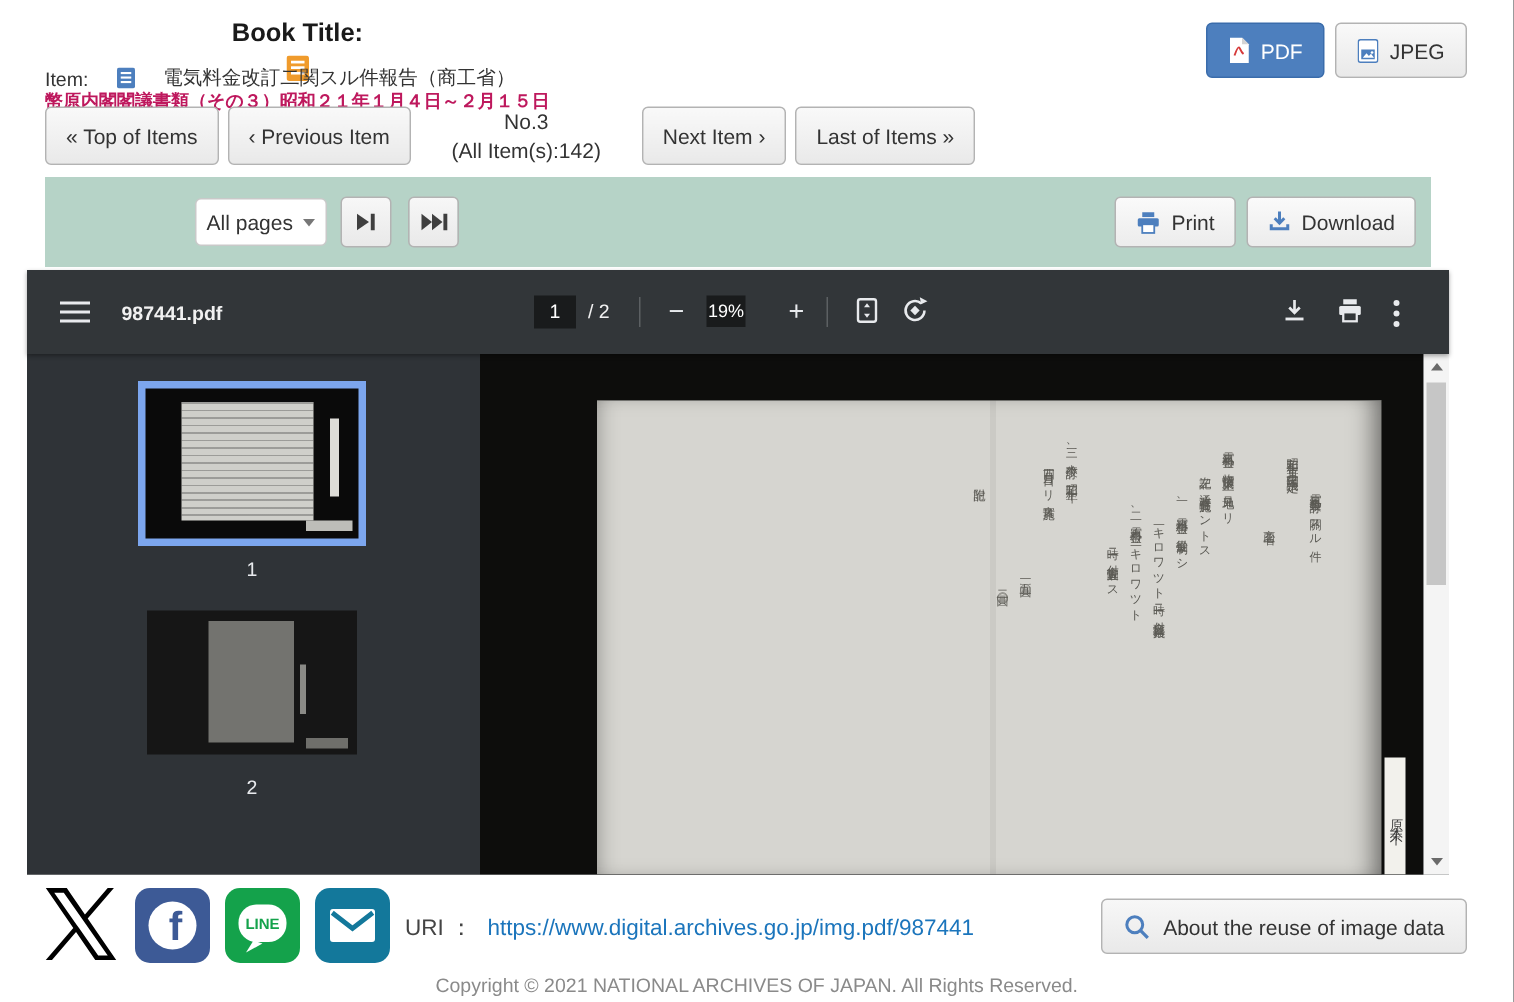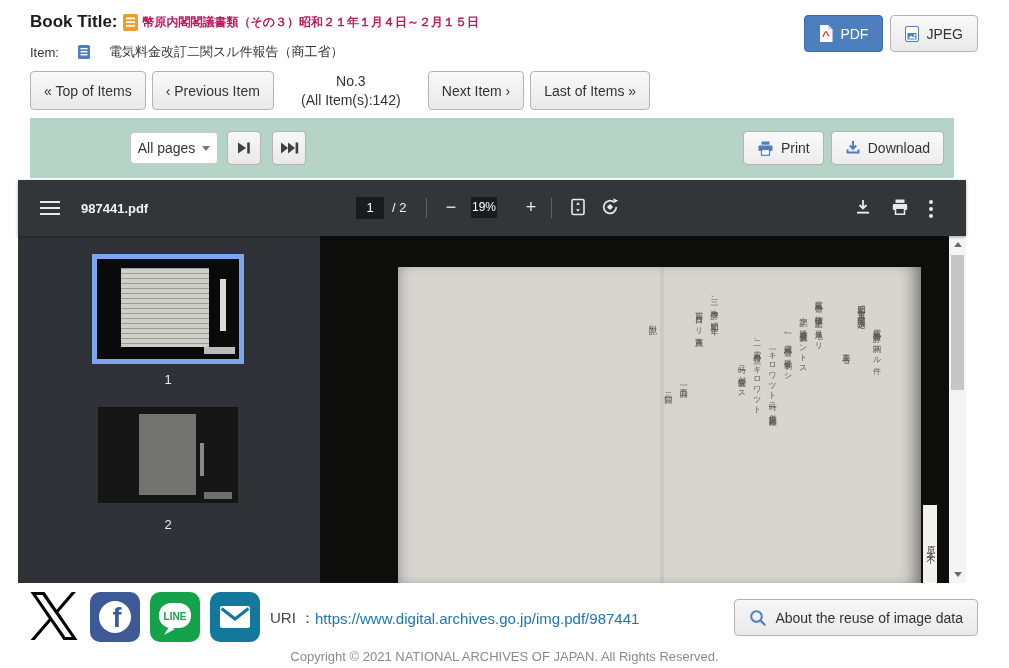--- a/index.html
+++ b/index.html
@@ -1,20 +1,20 @@
 <!DOCTYPE html>
 <html><head>
 <meta charset="utf-8">
 <style>
   * { box-sizing: border-box; margin: 0; padding: 0; }
   html,body { width:1009px; height:668px; }
   body { font-family:"Liberation Sans",sans-serif; background:#fff; position:relative; overflow:hidden; }
 
   
-  .title-row { position:absolute; left:30px; top:12px; display:flex; align-items:center; gap:5px; }
+  .title-row { position:absolute; left:30px; top:12px; display:flex; align-items:center; gap:5px;flex-direction:column; }
   .bt-label { font-size:17px; font-weight:bold; color:#1a1a1a; }
   .bt-text { font-size:12px; font-weight:bold; color:#be185d; text-decoration:none; cursor:pointer; }
   .item-row { position:absolute; left:30px; top:43px; display:flex; align-items:center; gap:19px; font-size:13px; color:#333; }
 
   .header-buttons { position:absolute; top:15px; right:31px; display:flex; gap:7px; }
   .gbtn { height:37px; display:inline-flex; align-items:center; gap:7px; padding:0 14px;
           background:linear-gradient(#f9f9f9,#e9e9e9); border:1px solid #b3b3b3; border-radius:4px;
           font-size:14px; color:#333; cursor:pointer; font-family:inherit; }
   .gbtn.active { background:#4d7fbe; border-color:#3a6cab; color:#fff; }
 
@@ -98,21 +98,21 @@
   .v-scroll { width:17px; height:347px; background:#f4f4f4; position:relative; flex:none; }
   .sarrow { position:absolute; left:0; width:17px; height:17px; display:flex; align-items:center; justify-content:center; cursor:pointer; }
   .sarrow.up { top:0; } .sarrow.down { bottom:0; }
   .tri-up { width:0;height:0;border-left:4px solid transparent;border-right:4px solid transparent;border-bottom:5px solid #6a6a6a; }
   .tri-dn { width:0;height:0;border-left:4px solid transparent;border-right:4px solid transparent;border-top:5px solid #6a6a6a; }
   .sthumb { position:absolute; left:2px; top:19px; width:13px; height:135px; background:#c6c6c6; cursor:grab; }
 
   
   .social { position:absolute; top:592px; width:50px; height:50px; border-radius:10px; cursor:pointer; }
   .x-wrap { position:absolute; left:27px; top:588px; width:54px; height:56px; cursor:pointer; display:flex; align-items:center; justify-content:center; }
-  .uri-row { position:absolute; left:270px; top:605px; height:26px; display:flex; align-items:center; font-size:15px; color:#444; }
+  .uri-row { position:absolute; left:270px; top:605px; height:26px; display:flex; align-items:center; gap:10px; font-size:15px; color:#444; }
   .uri-link { color:#1b75bc; text-decoration:none; cursor:pointer; }
   .reuse-btn { position:absolute; right:31px; top:599px; height:37px; display:inline-flex; align-items:center; gap:8px;
                padding:0 14px; background:linear-gradient(#f7f7f7,#e9e9e9); border:1px solid #b3b3b3;
                border-radius:4px; font-size:14px; color:#333; cursor:pointer; font-family:inherit; }
   .copyright { position:absolute; left:0; right:0; top:649px; text-align:center; font-size:13px; color:#8a8a8a; }
 
   svg { display:block; }
 </style>
 </head>
 <body>

